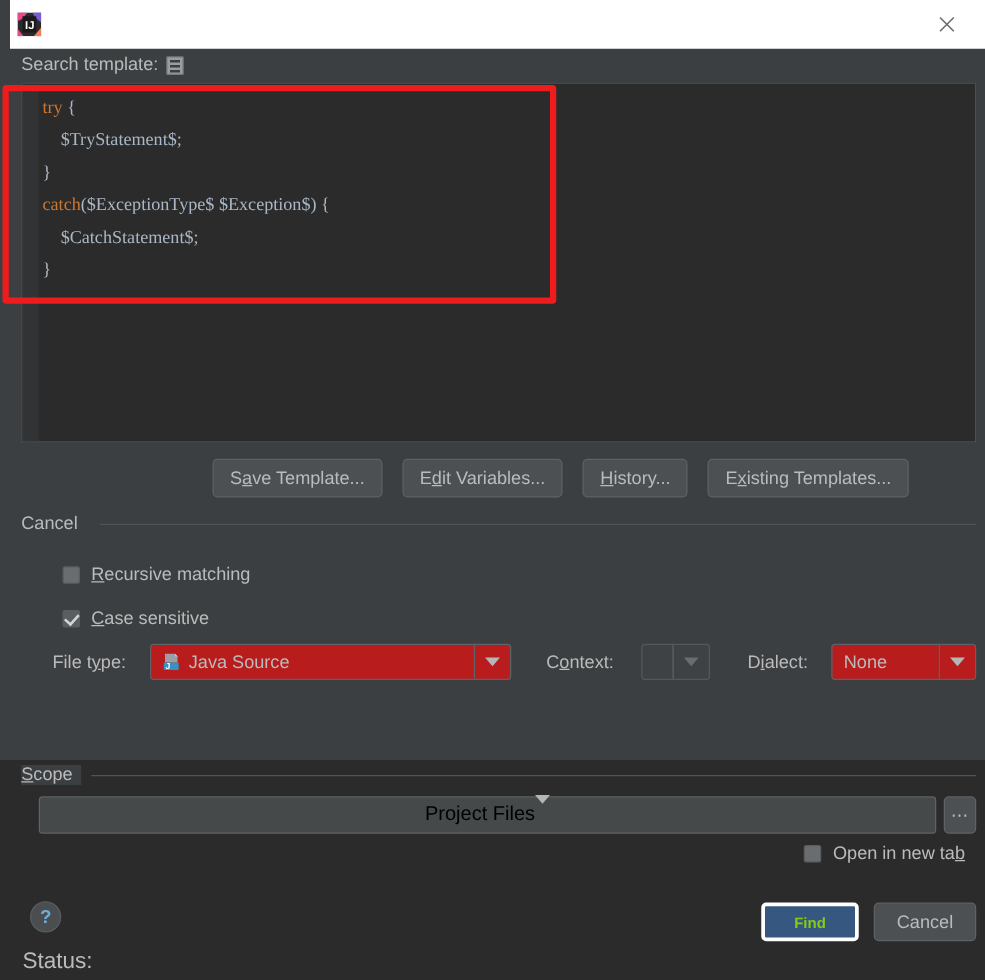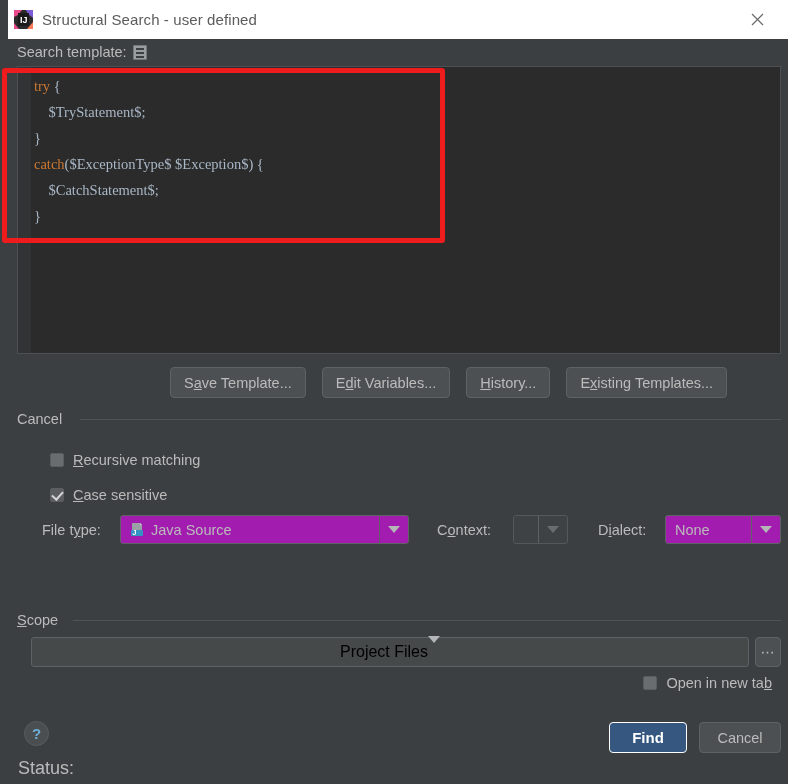--- a/index.html
+++ b/index.html
@@ -25,21 +25,21 @@
     line-height: 11px;
     user-select: none;
   }
 
   
   .dialog {
     position: absolute;
     left: 0;
     top: 0;
     width: 788px;
-    height: 784px;
+    height: 608px;
     background: #3c3f41;
     box-sizing: border-box;
   }
 
   
   .titlebar {
     position: absolute;
     left: 8px;
     top: 0;
     width: 780px;
@@ -232,21 +232,21 @@
   
   .fld-label {
     position: absolute;
     font-size: 14.5px;
     color: #bbbbbb;
     white-space: nowrap;
   }
   .combo {
     position: absolute;
     height: 29px;
-    background: #a21caf;
+    background: #b91c1c;
     border: 1px solid #5e6264;
     border-radius: 3px;
     box-sizing: border-box;
     display: flex;
     align-items: center;
   }
   .combo .val {
     flex: 1;
     font-size: 14.5px;
     color: #bbbbbb;
@@ -322,24 +322,24 @@
     align-items: center;
     gap: 9px;
   }
   .btn-find {
     position: absolute;
     left: 609px;
     top: 722px;
     width: 78px;
     height: 31px;
     background: #365880;
-    border: 1px solid #ffffff;
+    border: 3px solid #ffffff;
     border-radius: 4px;
-    color: #ffffff;
-    font-size: 15px;
+    color: #84cc16;
+    font-size: 12px;
     font-weight: bold;
     display: flex;
     align-items: center;
     justify-content: center;
     box-sizing: border-box;
   }
   .btn-cancel {
     position: absolute;
     left: 699px;
     top: 722px;
@@ -398,21 +398,20 @@
       <svg width="19" height="19" viewBox="0 0 19 19">
         <rect x="0" y="0" width="19" height="19" fill="#2b2b2b"></rect>
         <path d="M0 0 L8 0 L4 5 L0 7 Z" fill="#e94a8c"></path>
         <path d="M19 0 L19 8 L14 4 L12 0 Z" fill="#7c5cd6"></path>
         <path d="M0 13 L5 19 L0 19 Z" fill="#e94a8c"></path>
         <path d="M19 12 L19 19 L13 19 Z" fill="#f97a59"></path>
         <rect x="4" y="3" width="11" height="13" fill="#1a1a1a"></rect>
         <text x="6" y="13" font-family="Liberation Sans, sans-serif" font-size="9" font-weight="bold" fill="#ffffff">IJ</text>
       </svg>
     </div>
-    <div class="title-text">Structural Search - user defined</div>
     <div class="title-close">
       <svg width="13" height="13" viewBox="0 0 13 13">
         <line x1="1" y1="1" x2="12" y2="12" stroke="#6b6b6b" stroke-width="1.3"></line>
         <line x1="12" y1="1" x2="1" y2="12" stroke="#6b6b6b" stroke-width="1.3"></line>
       </svg>
     </div>
   </div>
 
   <div class="tpl-label-row">
     <span class="tpl-label">Search template:</span>

